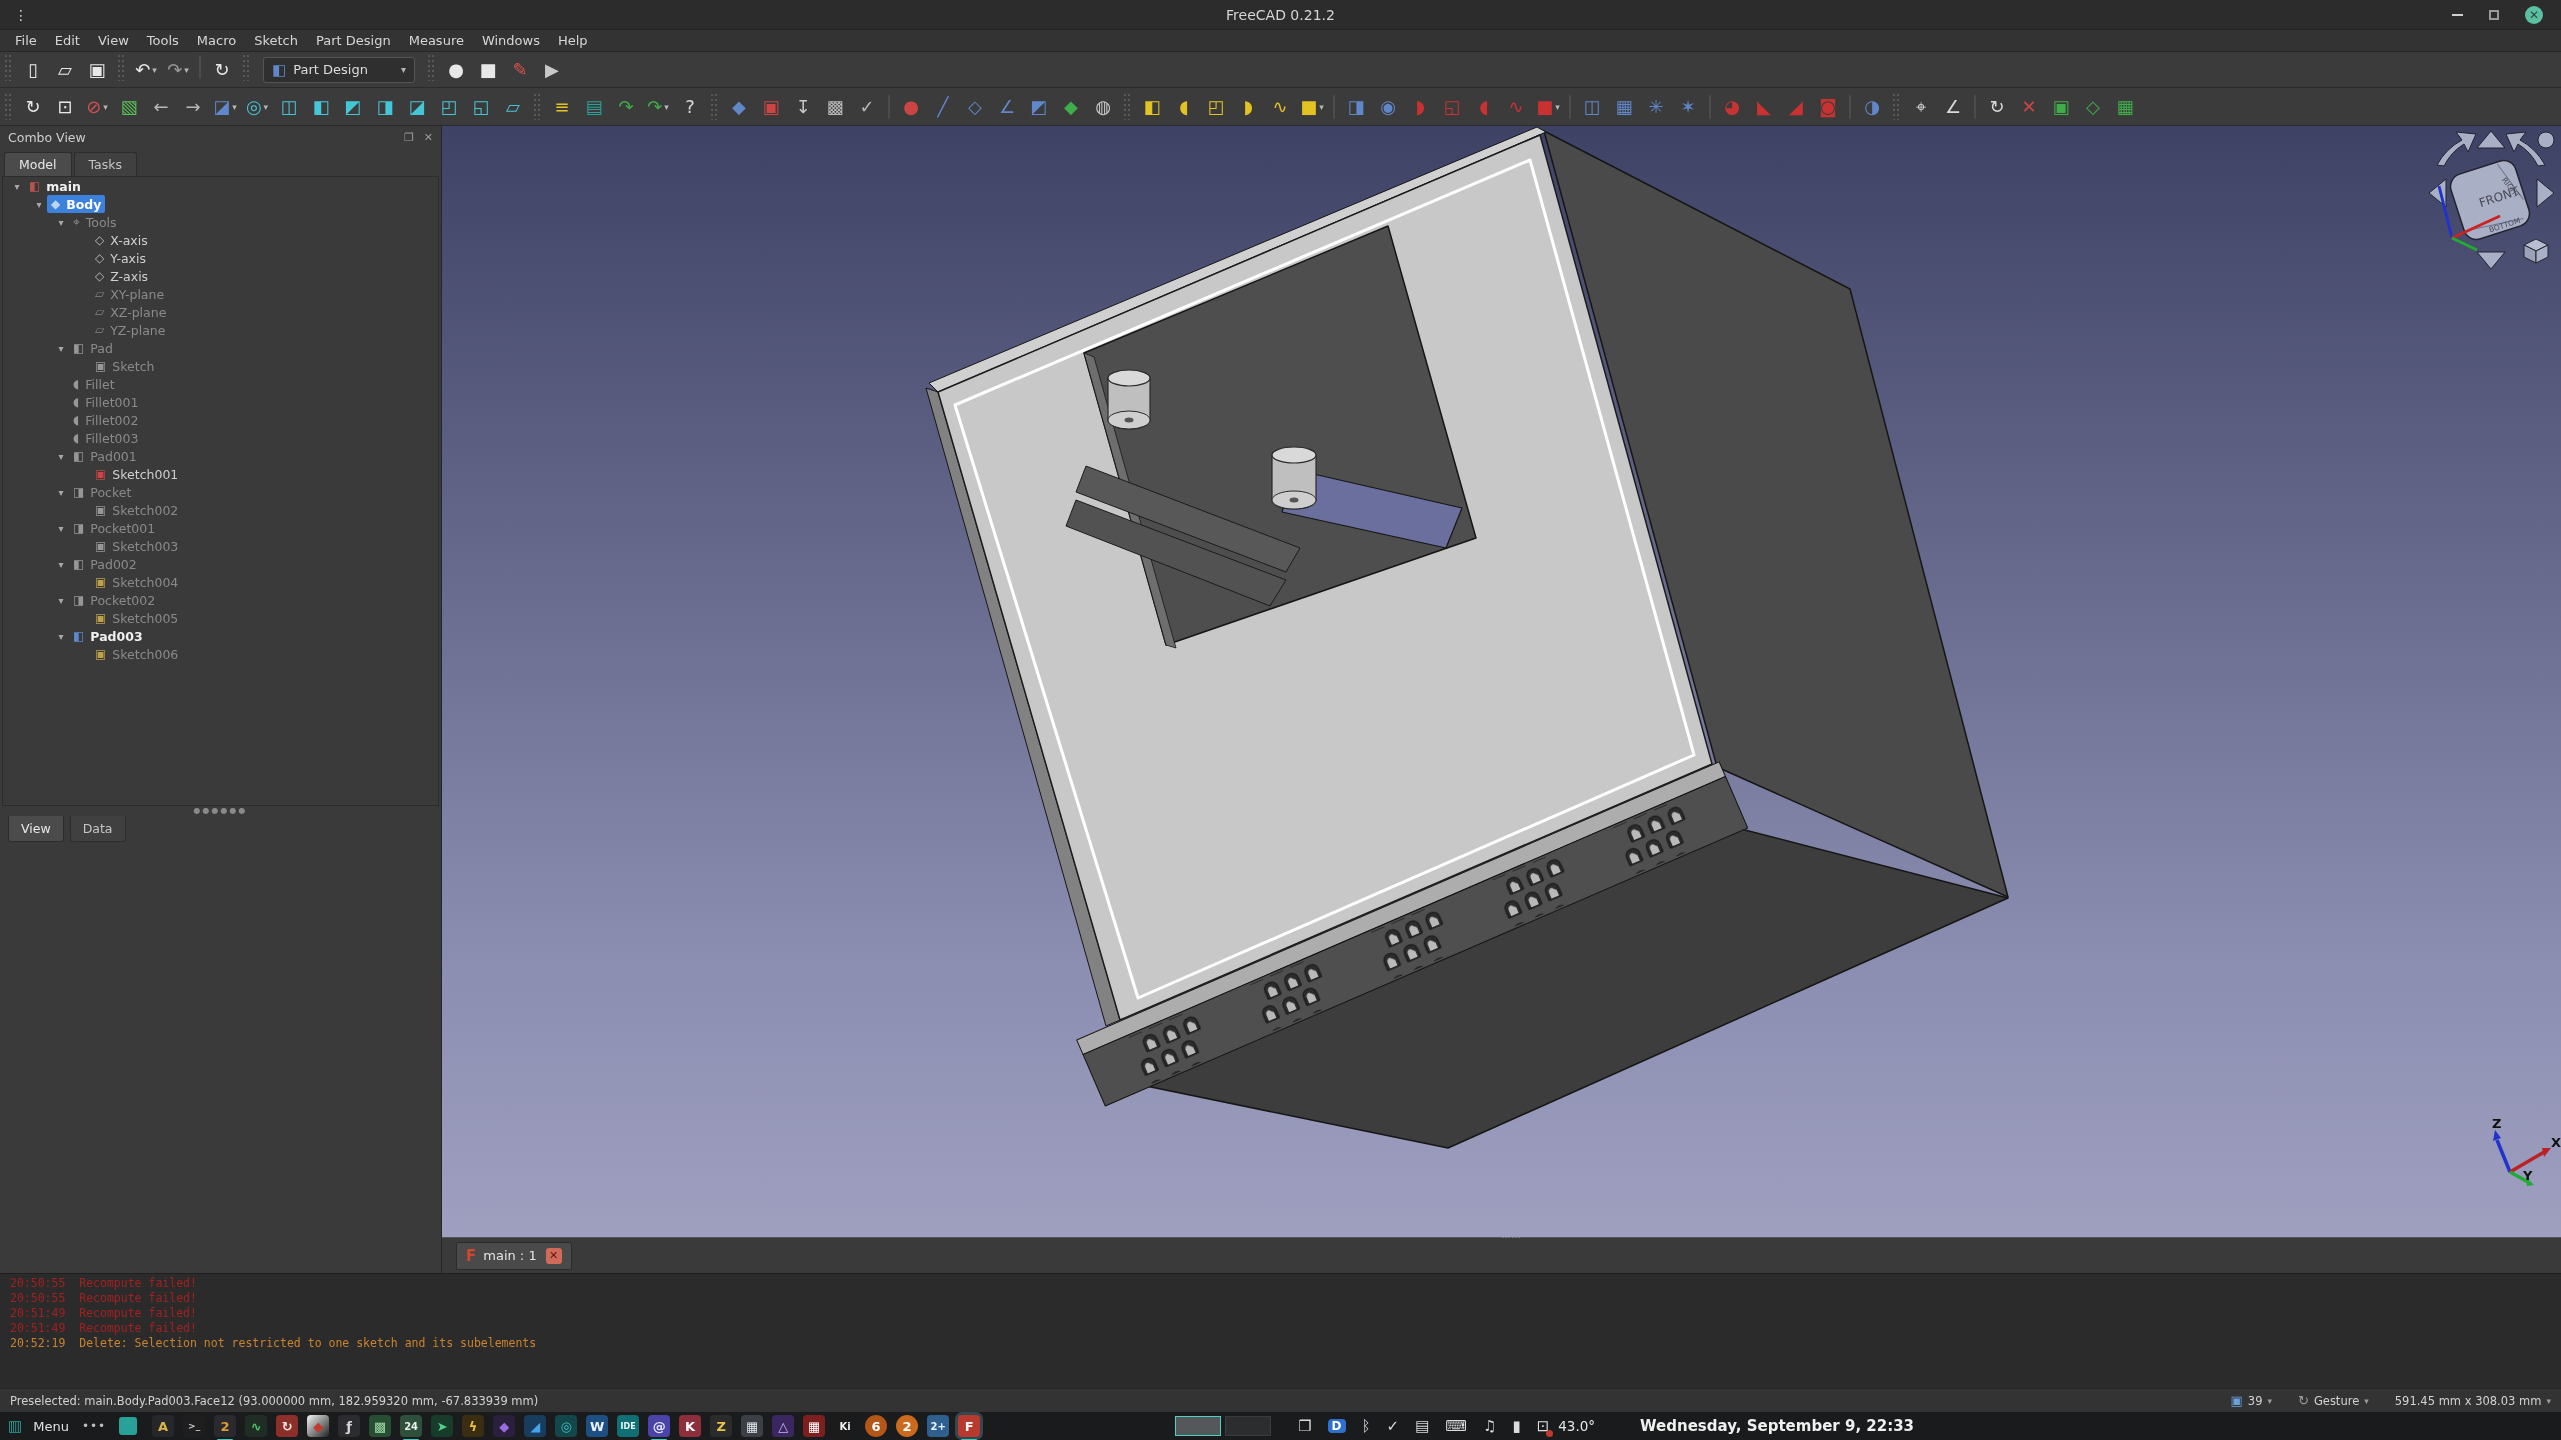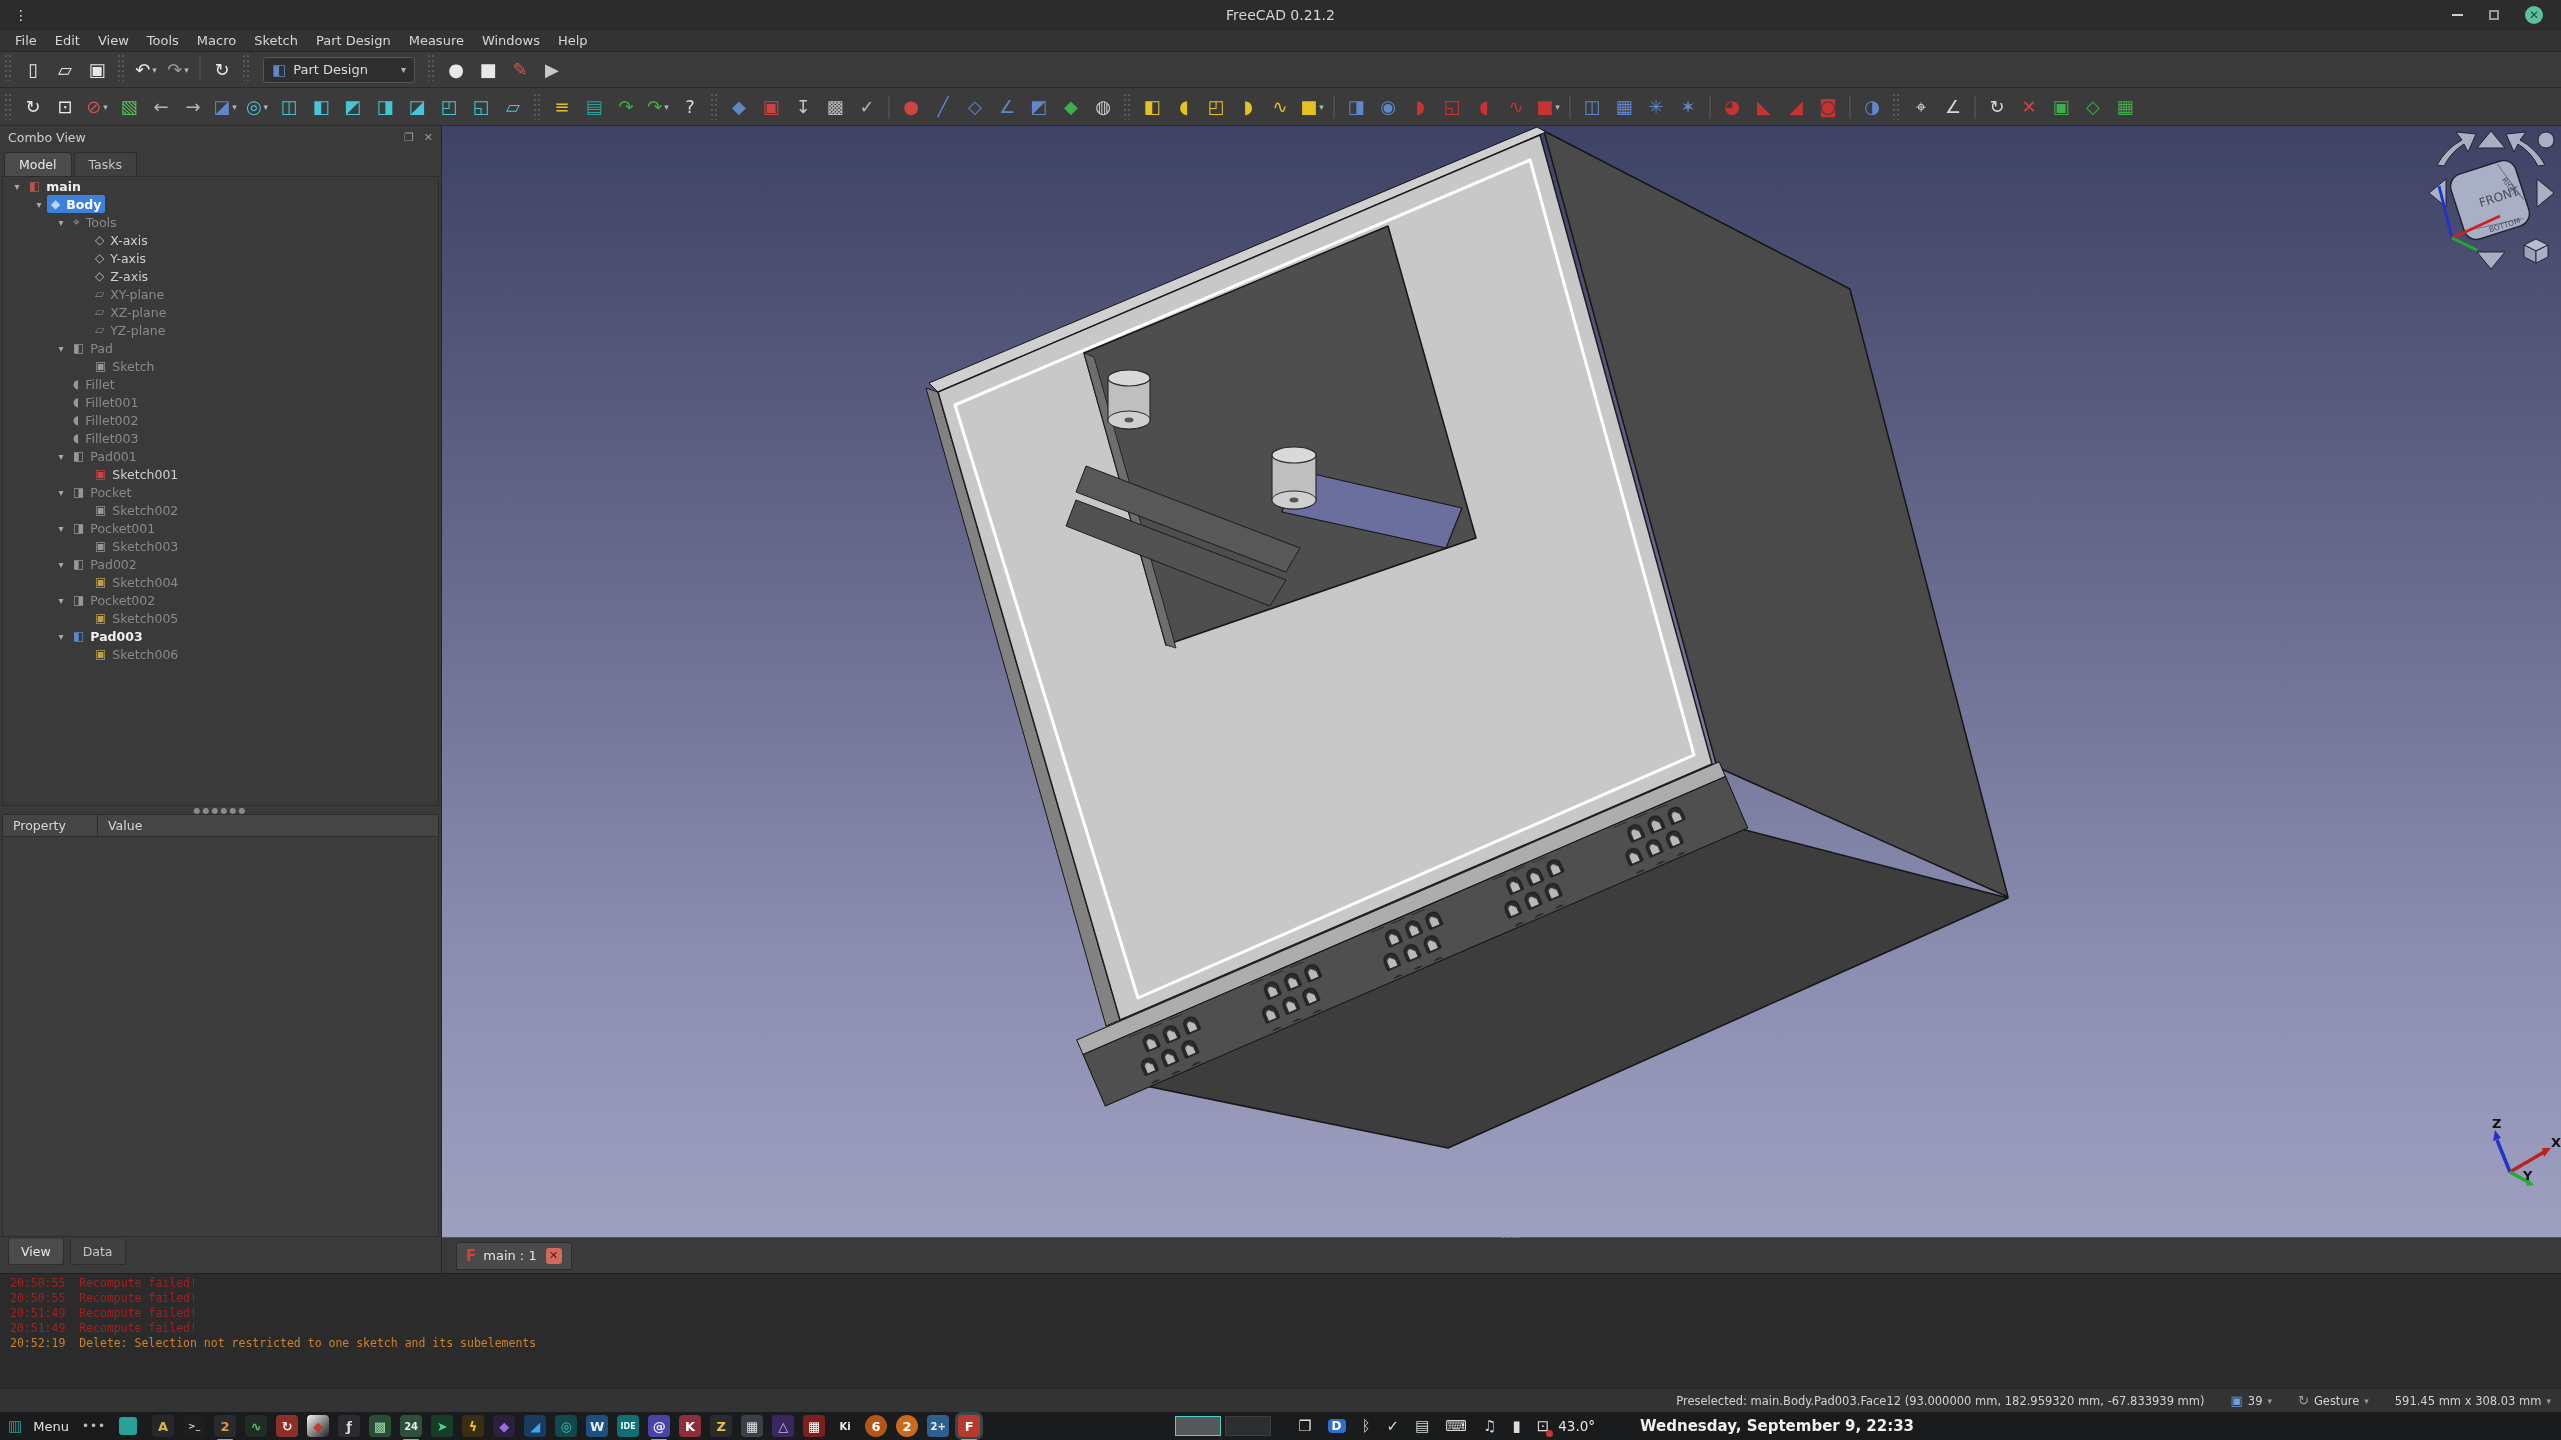--- a/index.html
+++ b/index.html
@@ -91,21 +91,21 @@
 
   
   .report { height:115px; background:#2b2b2b; border-top:1px solid #1f1f1f; padding:2px 10px 0 10px; overflow:hidden; }
   .report-title { color:#e0e0e0; font-size:13.5px; margin-bottom:1px; }
   .log-line { font-family:"DejaVu Sans Mono","Liberation Mono",monospace; font-size:11.5px; line-height:15px; white-space:pre; }
   .log-line.warn { color:#c8832e; }
   .log-line.err { color:#a32020; }
 
   
   .statusbar { height:24px; background:#333333; border-top:1px solid #262626; display:flex; align-items:center;
-               padding:0 10px; font-size:11.5px; color:#d2d2d2;text-align:right; }
+               padding:0 10px; font-size:11.5px; color:#d2d2d2; }
   .sb-left { flex:1; white-space:nowrap; }
   .sb-widget { display:flex; align-items:center; gap:5px; margin-left:26px; white-space:nowrap; }
   .sb-ico { font-size:13px; }
   .sb-caret { font-size:9px; color:#9a9a9a; }
 
   
   .taskbar { height:28px; background:#191b1d; display:flex; align-items:center; padding:0 6px; gap:5px; }
   .tk-menu-ico { color:#2aa198; font-size:15px; margin-left:2px; }
   .tk-menu-label { color:#e0e0e0; font-size:13px; margin:0 8px 0 6px; }
   .tk-dots { color:#bdbdbd; font-size:12px; letter-spacing:1px; margin-right:8px; }
@@ -751,27 +751,20 @@
           <div class="tree-row dim" style=";padding-left:72px">
 
             <span class="exp-spacer"></span>
             <span class="t-body">
               <span class="t-icon" style=";color:#bfa04a">▣</span>
               <span class="t-label">Sketch006</span>
             </span>
           </div>
         </div>
       <div class="v-splitter">●●●●●●</div>
-      <div class="prop-table">
-        <div class="prop-head">
-          <span class="prop-col c1">Property</span>
-          <span class="prop-col">Value</span>
-        </div>
-        <div class="prop-body"></div>
-      </div>
       <div class="left-bottom-tabs">
 
       <span class="lb-tab active">View</span>
           <span class="lb-tab">Data</span>
         </div>
     </div>
 
     <div class="right-area">
       <div class="viewport">
         <svg width="2119" height="1111" viewBox="442 126 2119 1111" xmlns="http://www.w3.org/2000/svg">

